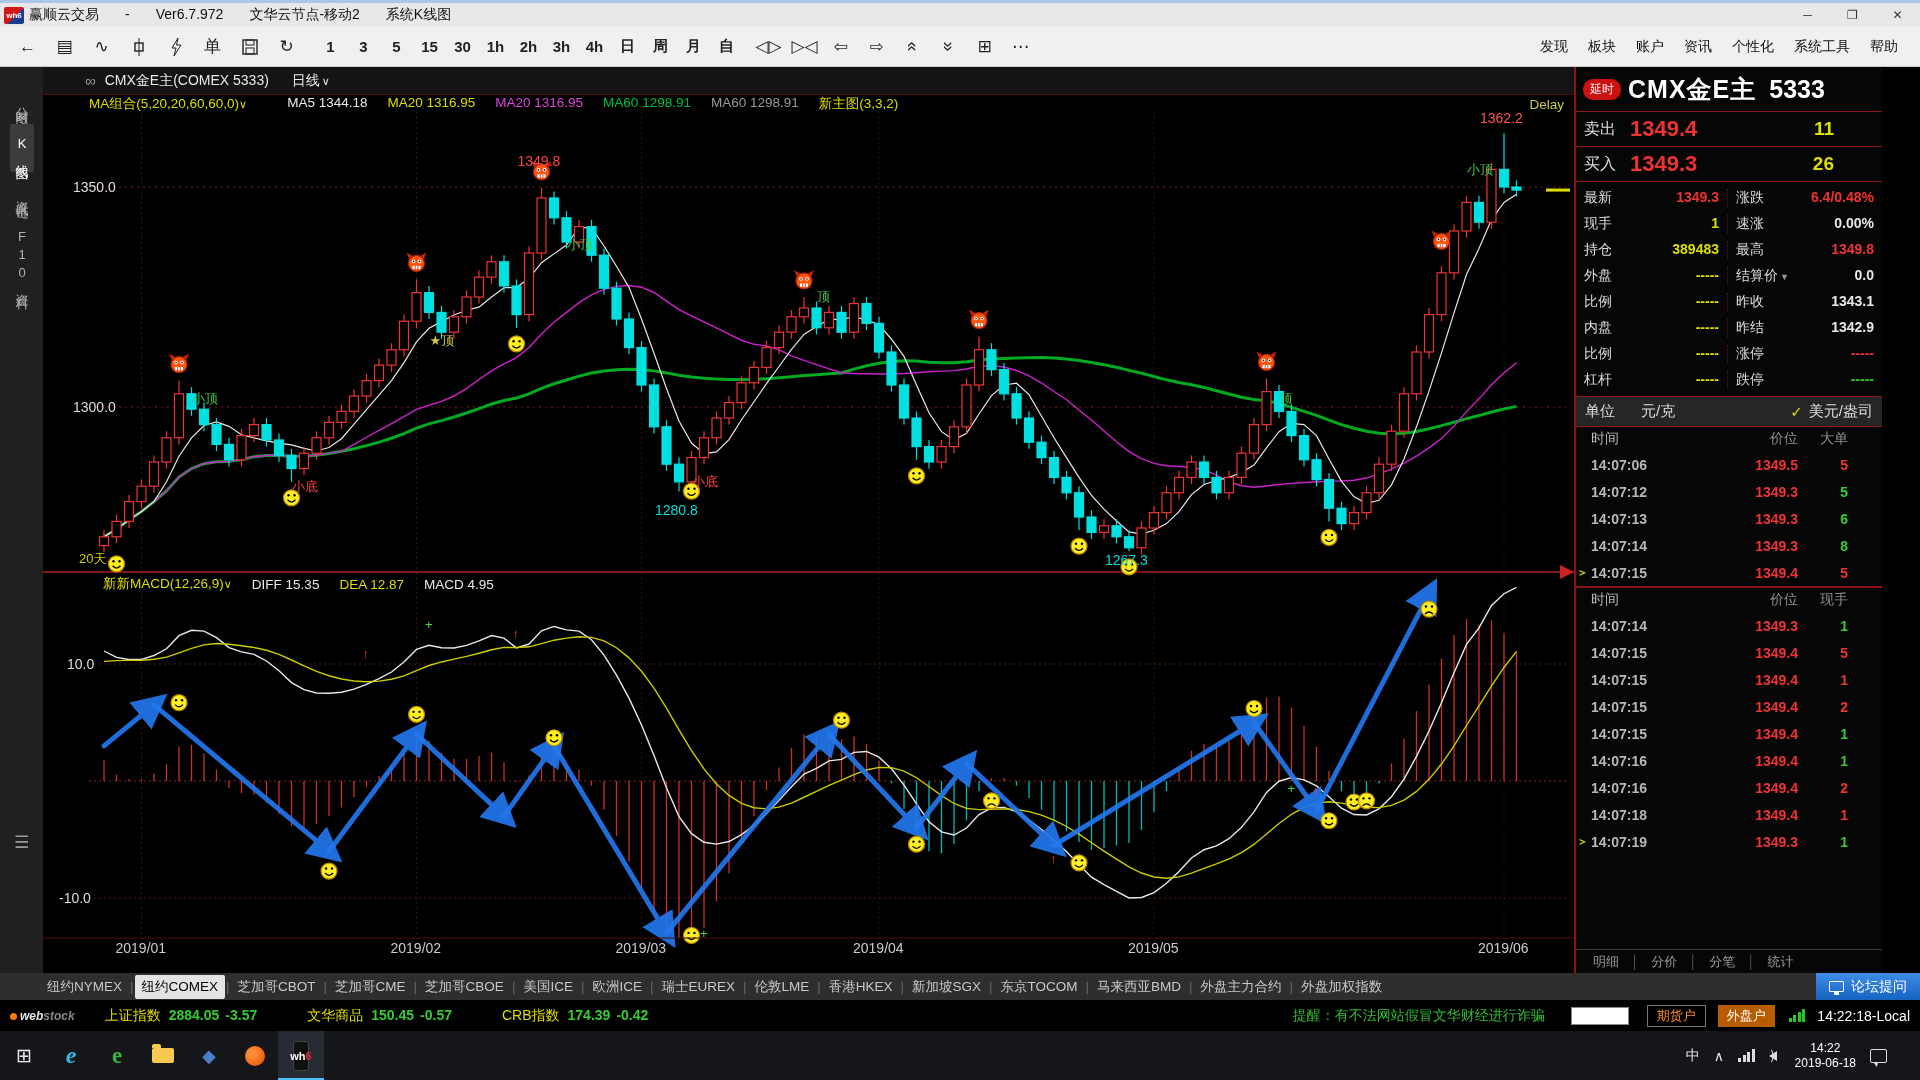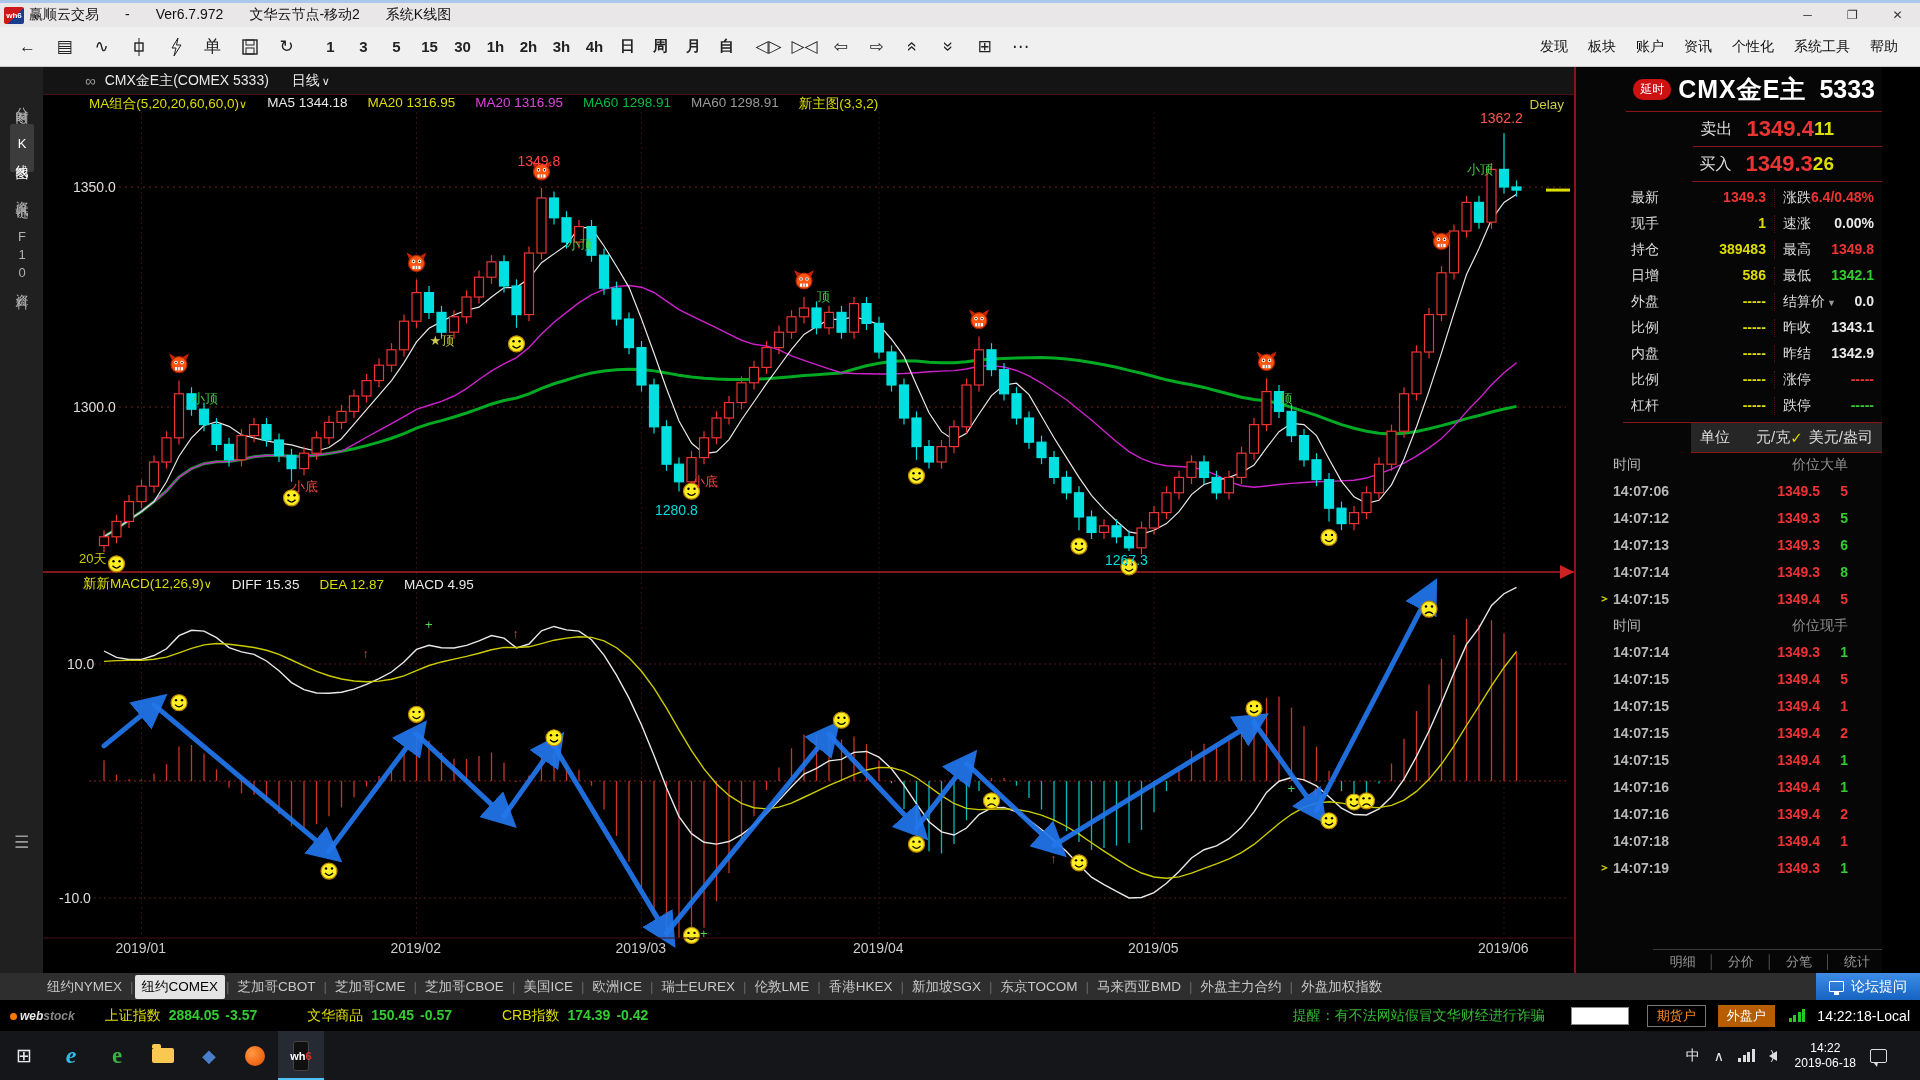--- a/index.html
+++ b/index.html
@@ -35,27 +35,27 @@
   .side-tab.sel { background:#3c3c3c; color:#fff; border-radius:2px; }
   .side-menu { margin-top:auto; margin-bottom:120px; color:#999; font-size:17px; }
   .chart-area { width:1531px; background:#000; display:flex; flex-direction:column; }
   .chart-tabstrip { height:28px; background:#141414; border-bottom:1px solid #4a0f0f; display:flex;
     align-items:center; color:#e8e8e8; font-size:14px; padding-left:42px; gap:9px; }
   .link-icon { color:#9a9a9a; font-size:15px; }
   .canvas-wrap { position:relative; width:1531px; height:878px; }
   .canvas-wrap svg { position:absolute; left:0; top:0; }
   .ma-row { position:absolute; top:1px; left:46px; right:10px; height:16px; display:flex; gap:20px;
     font-size:13.5px; align-items:center; pointer-events:none; }
-  .macd-row { position:absolute; top:481px; left:40px; height:16px; display:flex; gap:20px;
+  .macd-row { position:absolute; top:481px; left:60px; height:16px; display:flex; gap:20px;
     font-size:13.5px; align-items:center; pointer-events:none; }
   .grp-label { color:#dddd00; }
   .delay { margin-left:auto; color:#cccc44; }
   
   .right-panel { width:308px; background:#060606; border-left:2px solid #8a1515; display:flex;
-    flex-direction:column; color:#ddd;align-items:flex-end; }
+    flex-direction:column; color:#ddd; }
   .rp-title { height:45px; border-bottom:1px solid #8a1515; display:flex; align-items:center;
     padding:0 7px; gap:7px; }
   .rp-badge { background:#cc1111; color:#fff; border-radius:10px; font-size:12px; padding:2px 7px; }
   .rp-name { font-size:25px; font-weight:bold; color:#fff; letter-spacing:1px; }
   .rp-code { font-size:25px; font-weight:bold; color:#fff; margin-left:6px; }
   .rp-bb { height:35px; border-bottom:1px solid #8a1515; display:flex; align-items:center;
     padding:0 8px; font-size:16px; }
   .rp-bb .p { color:#ee3333; font-size:22px; font-weight:bold; margin-left:14px; }
   .rp-bb .q { color:#dddd00; font-size:19px; font-weight:bold; margin-left:auto; margin-right:40px; }
   .rp-grid { border-bottom:1px solid #8a1515; padding:3px 0; }
@@ -863,21 +863,21 @@
           <line x1="0" y1="843" x2="1531" y2="843" stroke="#4a0f0f"></line>
           <text x="72.5" y="858" fill="#cccccc" font-size="14" text-anchor="start" font-family="Liberation Sans, DejaVu Sans, sans-serif">2019/01</text>
           <text x="347.5" y="858" fill="#cccccc" font-size="14" text-anchor="start" font-family="Liberation Sans, DejaVu Sans, sans-serif">2019/02</text>
           <text x="572.5" y="858" fill="#cccccc" font-size="14" text-anchor="start" font-family="Liberation Sans, DejaVu Sans, sans-serif">2019/03</text>
           <text x="810" y="858" fill="#cccccc" font-size="14" text-anchor="start" font-family="Liberation Sans, DejaVu Sans, sans-serif">2019/04</text>
           <text x="1085" y="858" fill="#cccccc" font-size="14" text-anchor="start" font-family="Liberation Sans, DejaVu Sans, sans-serif">2019/05</text>
           <text x="1435" y="858" fill="#cccccc" font-size="14" text-anchor="start" font-family="Liberation Sans, DejaVu Sans, sans-serif">2019/06</text>
         </svg>
       <div class="ma-row">
         <span class="grp-label"><span>MA组合(5,20,20,60,60,0)</span><span style="font-size:11px;">∨</span></span>
-        <span id="ma-values" style="display:flex;gap:20px;">
+        <span id="ma-values" style="display:flex;gap:20px;margin-left:20px;">
             <span style="color: rgb(232, 232, 232);">MA5 1344.18</span>
             <span style="color: rgb(221, 221, 0);">MA20 1316.95</span>
             <span style="color: rgb(221, 68, 221);">MA20 1316.95</span>
             <span style="color: rgb(0, 187, 68);">MA60 1298.91</span>
             <span style="color: rgb(153, 153, 153);">MA60 1298.91</span>
             <span style="color: rgb(221, 221, 0);">新主图(3,3,2)</span>
           </span>
         <span class="delay">Delay</span>
       </div>
       <div class="macd-row">
@@ -929,30 +929,20 @@
           </div>
         </div>
         <div class="rp-grid-row">
           <div class="rp-cell lft">
             <span>持仓</span>
             <span class="v" style="color: rgb(221, 221, 0);">389483</span>
           </div>
           <div class="rp-cell rgt">
             <span>最高</span>
             <span class="v" style="color: rgb(238, 51, 51);">1349.8</span>
-          </div>
-        </div>
-        <div class="rp-grid-row">
-          <div class="rp-cell lft">
-            <span>日增</span>
-            <span class="v" style="color: rgb(221, 221, 0);">586</span>
-          </div>
-          <div class="rp-cell rgt">
-            <span>最低</span>
-            <span class="v" style="color: rgb(51, 204, 51);">1342.1</span>
           </div>
         </div>
         <div class="rp-grid-row">
           <div class="rp-cell lft">
             <span>外盘</span>
             <span class="v" style="color: rgb(221, 221, 0);">-----</span>
           </div>
           <div class="rp-cell rgt">
             <span>结算价<span class="caret-down">▼</span></span>
             <span class="v" style="color: rgb(232, 232, 232);">0.0</span>

